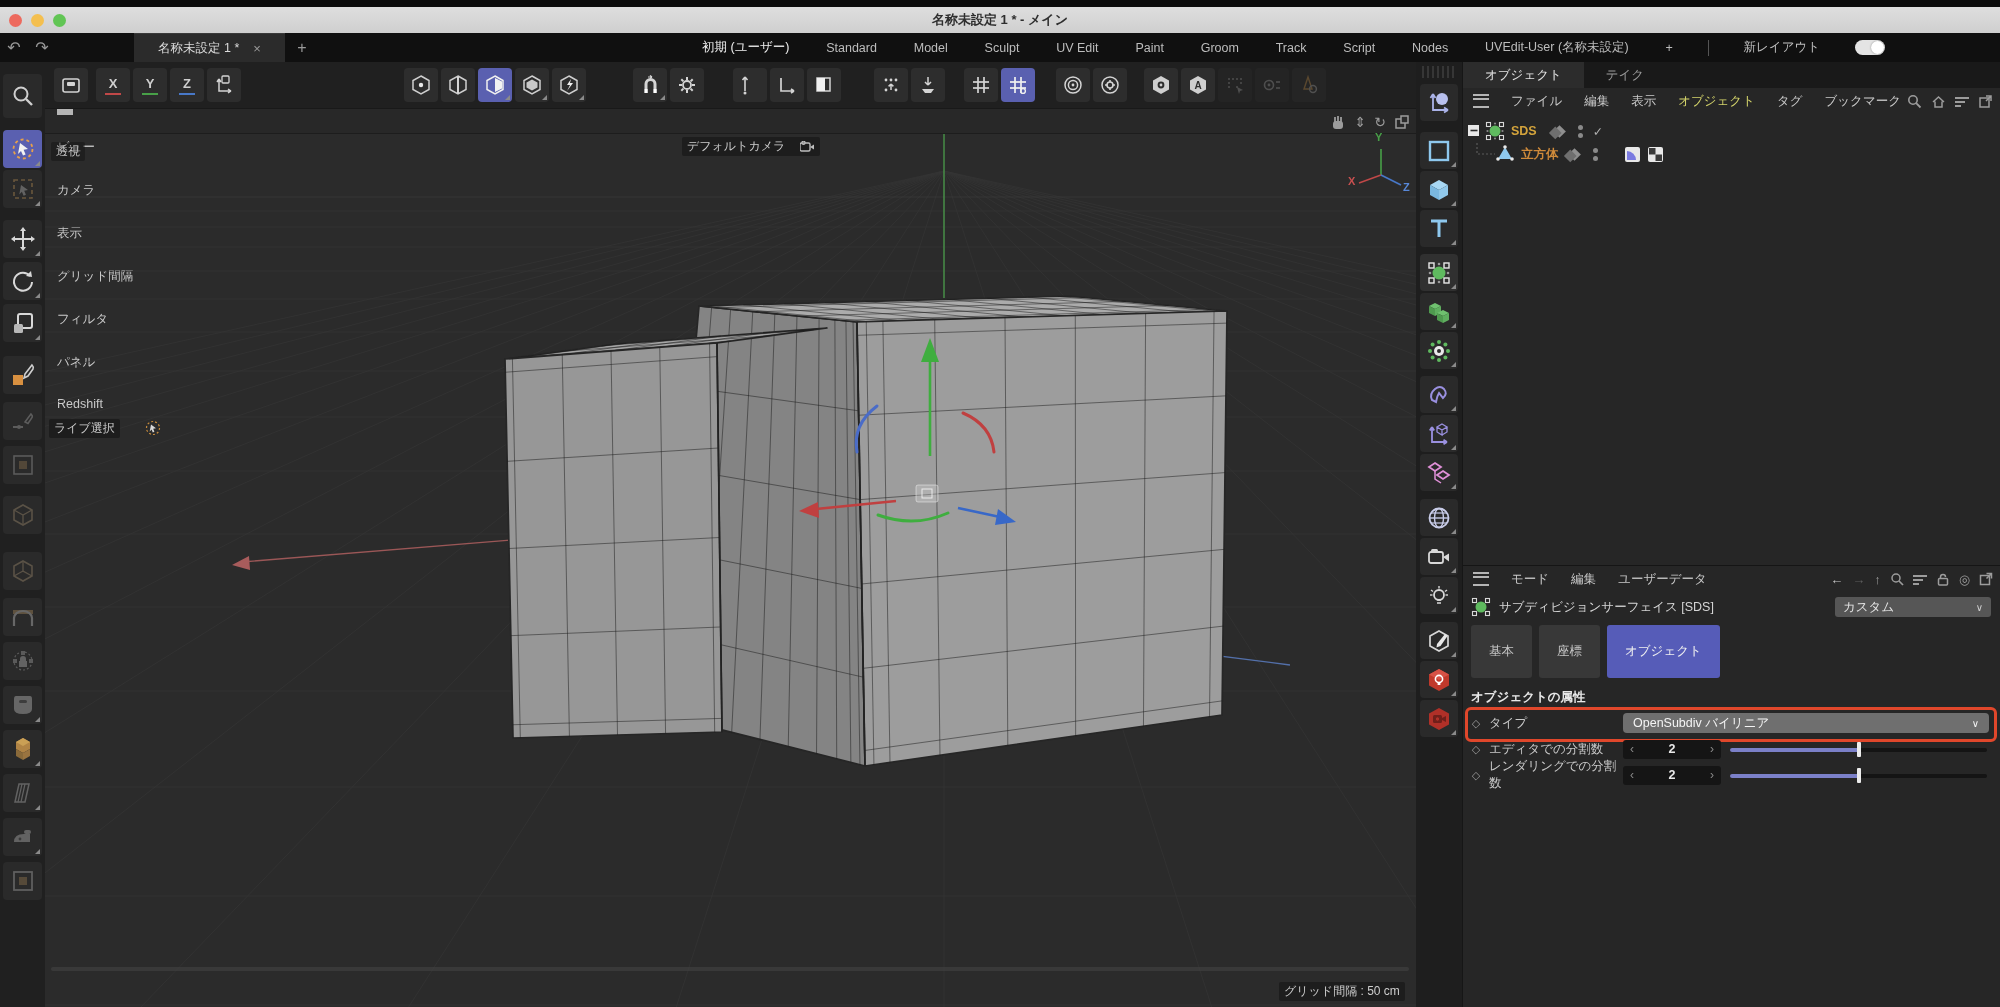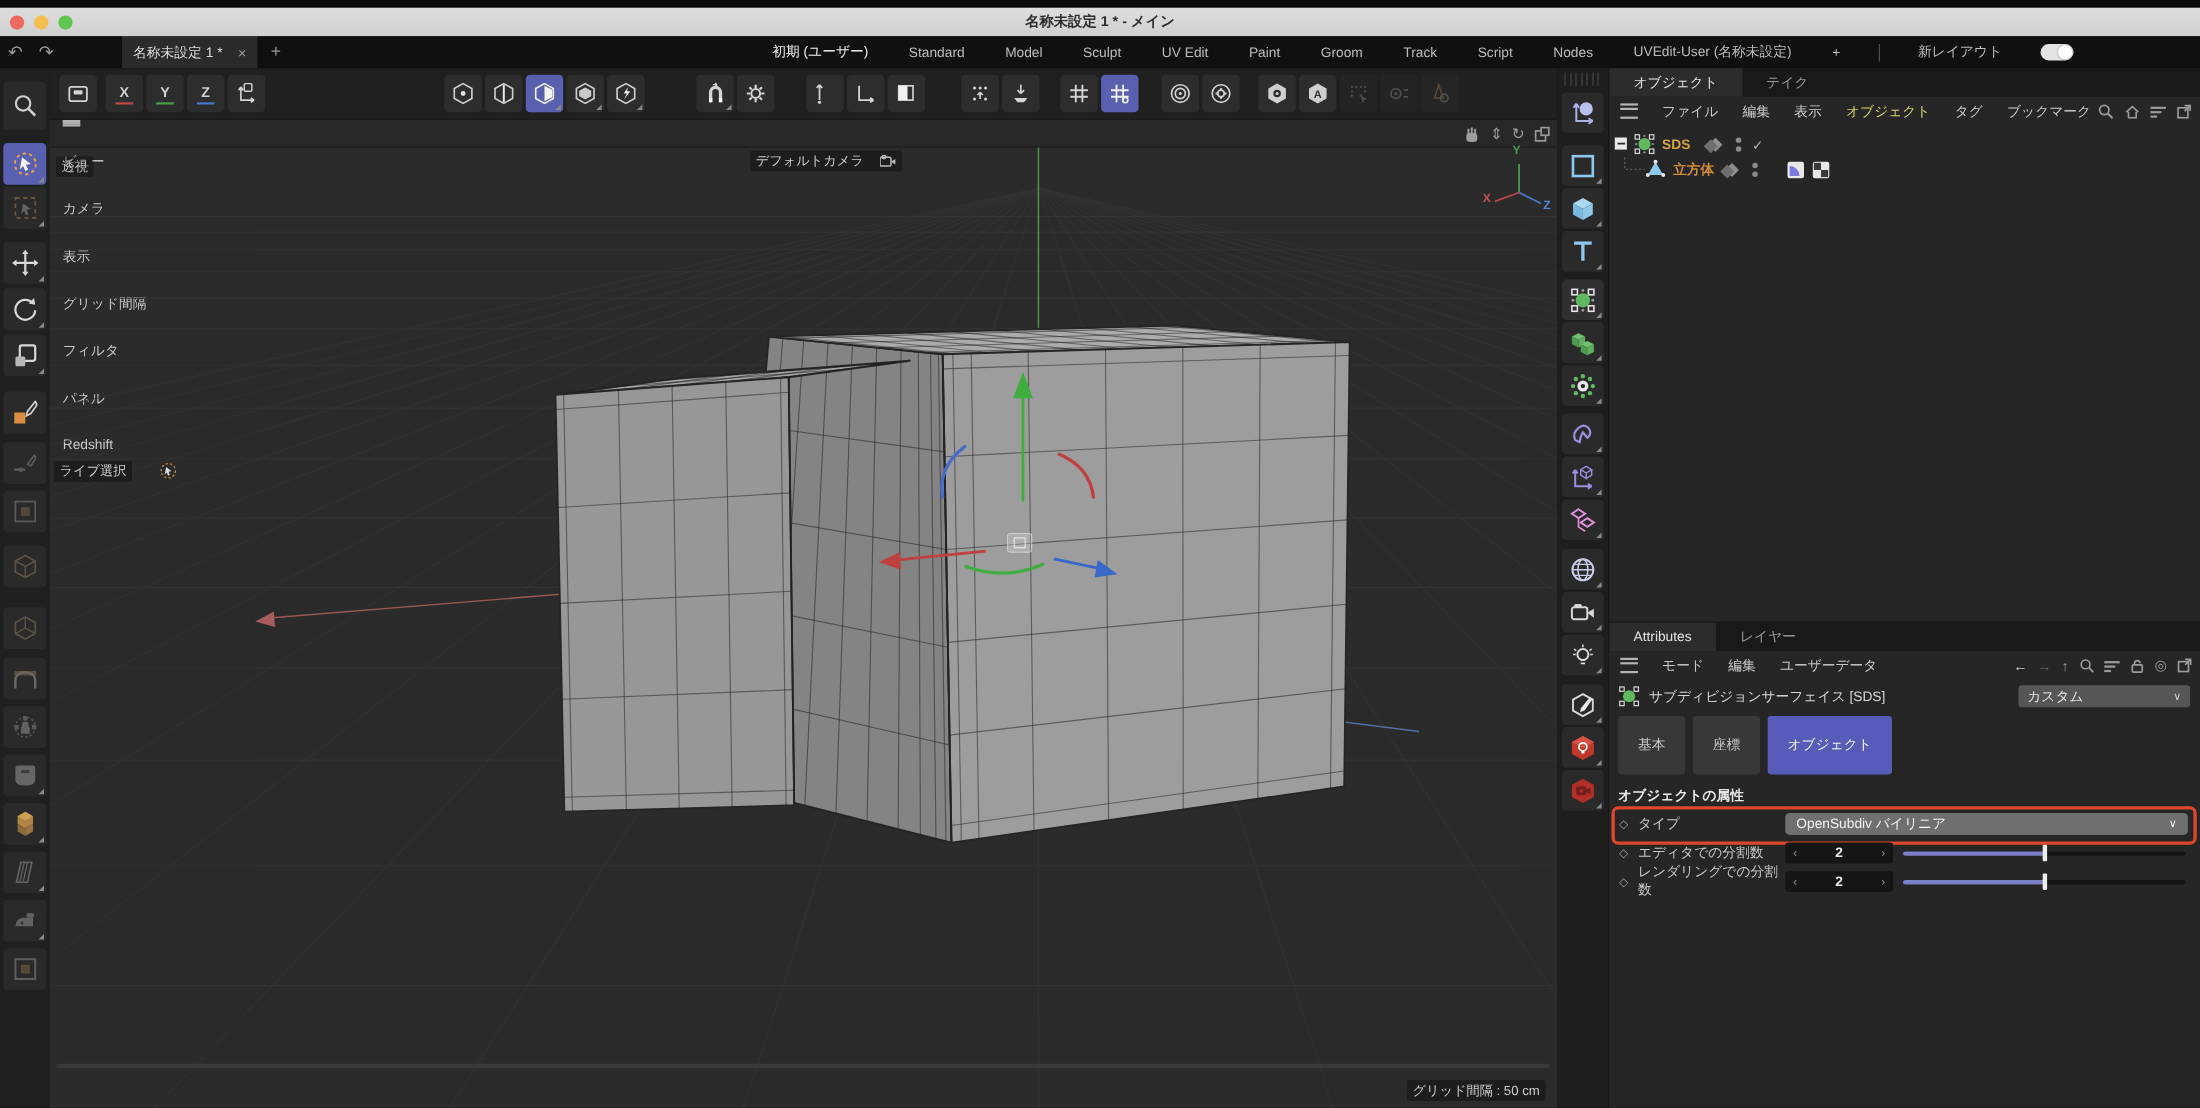--- a/index.html
+++ b/index.html
@@ -9,22 +9,22 @@
   .abs{position:absolute;}
   
   #top-edge{left:0;top:0;width:2000px;height:7px;background:#0c0c0c;}
   #titlebar{left:0;top:7px;width:2000px;height:26px;background:linear-gradient(#dedede,#cfcfcf);
             display:flex;align-items:center;}
   .traffic{width:13px;height:13px;border-radius:50%;margin-left:9px;}
   #titlebar .title{position:absolute;left:0;right:0;text-align:center;color:#2e2e2e;font-size:13px;font-weight:bold;}
   
   #tabrow{left:0;top:33px;width:2000px;height:29px;background:#101010;display:flex;align-items:stretch;}
   .histbtn{color:#9a9a9a;font-size:16px;width:28px;display:flex;align-items:center;justify-content:center;}
-  #doctab{margin-left:55px;background:#2b2b2b;color:#dcdcdc;display:flex;align-items:center;
-          padding:0 10px;gap:14px;border-top:1px solid #3a3a3a;}
+  #doctab{margin-left:78px;background:#2b2b2b;color:#dcdcdc;display:flex;align-items:center;
+          padding:0 24px;gap:14px;border-top:1px solid #3a3a3a;}
   #doctab .close{color:#9a9a9a;font-size:13px;}
   #addtab{color:#9a9a9a;font-size:16px;width:34px;display:flex;align-items:center;justify-content:center;}
   #layouts{position:absolute;left:700px;top:33px;width:1185px;height:29px;display:flex;
            align-items:center;justify-content:space-between;}
   .layout-item{color:#bdbdbd;padding:12px 2px;height:100%;display:flex;align-items:center;position:relative;}
   .layout-item.active{color:#f0f0f0;}
   .layout-item.active::after{content:"";position:absolute;left:-6px;right:-6px;bottom:0;height:3px;background:#666cc8;}
   .layout-divider{width:1px;height:16px;background:#555;}
   .toggle{width:30px;height:15px;border-radius:8px;background:#e4e4e4;position:relative;}
   .toggle::after{content:"";position:absolute;right:1px;top:1px;width:13px;height:13px;border-radius:50%;background:#fff;box-shadow:0 0 2px rgba(0,0,0,.4);}
@@ -946,24 +946,20 @@
         </svg>
       <svg width="17" height="17" style="margin-left:6px">
           <rect x="1" y="1" width="15" height="15" rx="2" fill="#e8e8e8"></rect>
           <rect x="2" y="2" width="6.5" height="6.5" fill="#3a3a3a"></rect>
           <rect x="8.5" y="8.5" width="6.5" height="6.5" fill="#3a3a3a"></rect>
         </svg>
     </div>
   </div>
 
   <div id="attrs">
-    <div class="ptabrow">
-      <div class="ptab active">Attributes</div>
-      <div class="ptab">レイヤー</div>
-    </div>
     <div class="pmenu">
       <span class="hamb"></span>
       <span class="mi">モード</span>
       <span class="mi">編集</span>
       <span class="mi">ユーザーデータ</span>
       <div class="pmenu-icons" style="font-size:13px">
         <span style="color:#c8c8c8">←</span>
         <span style="color:#5f5f5f">→</span>
         <span>↑</span>
         <svg width="14" height="14">

